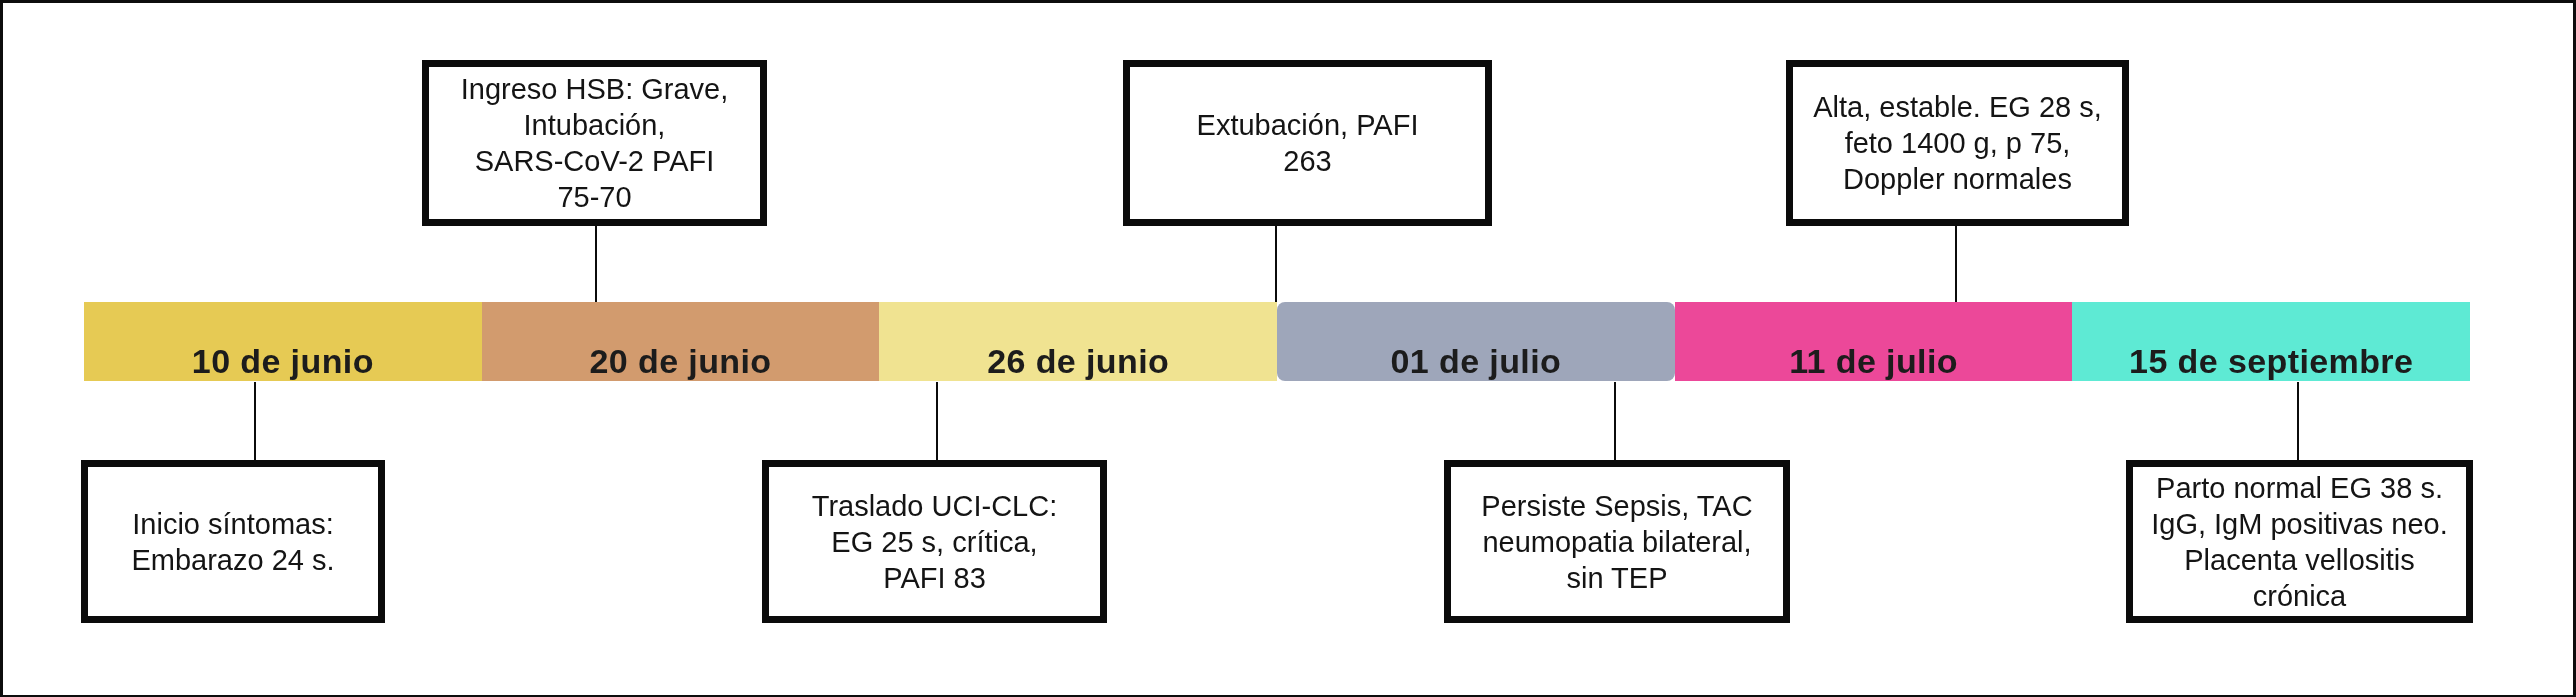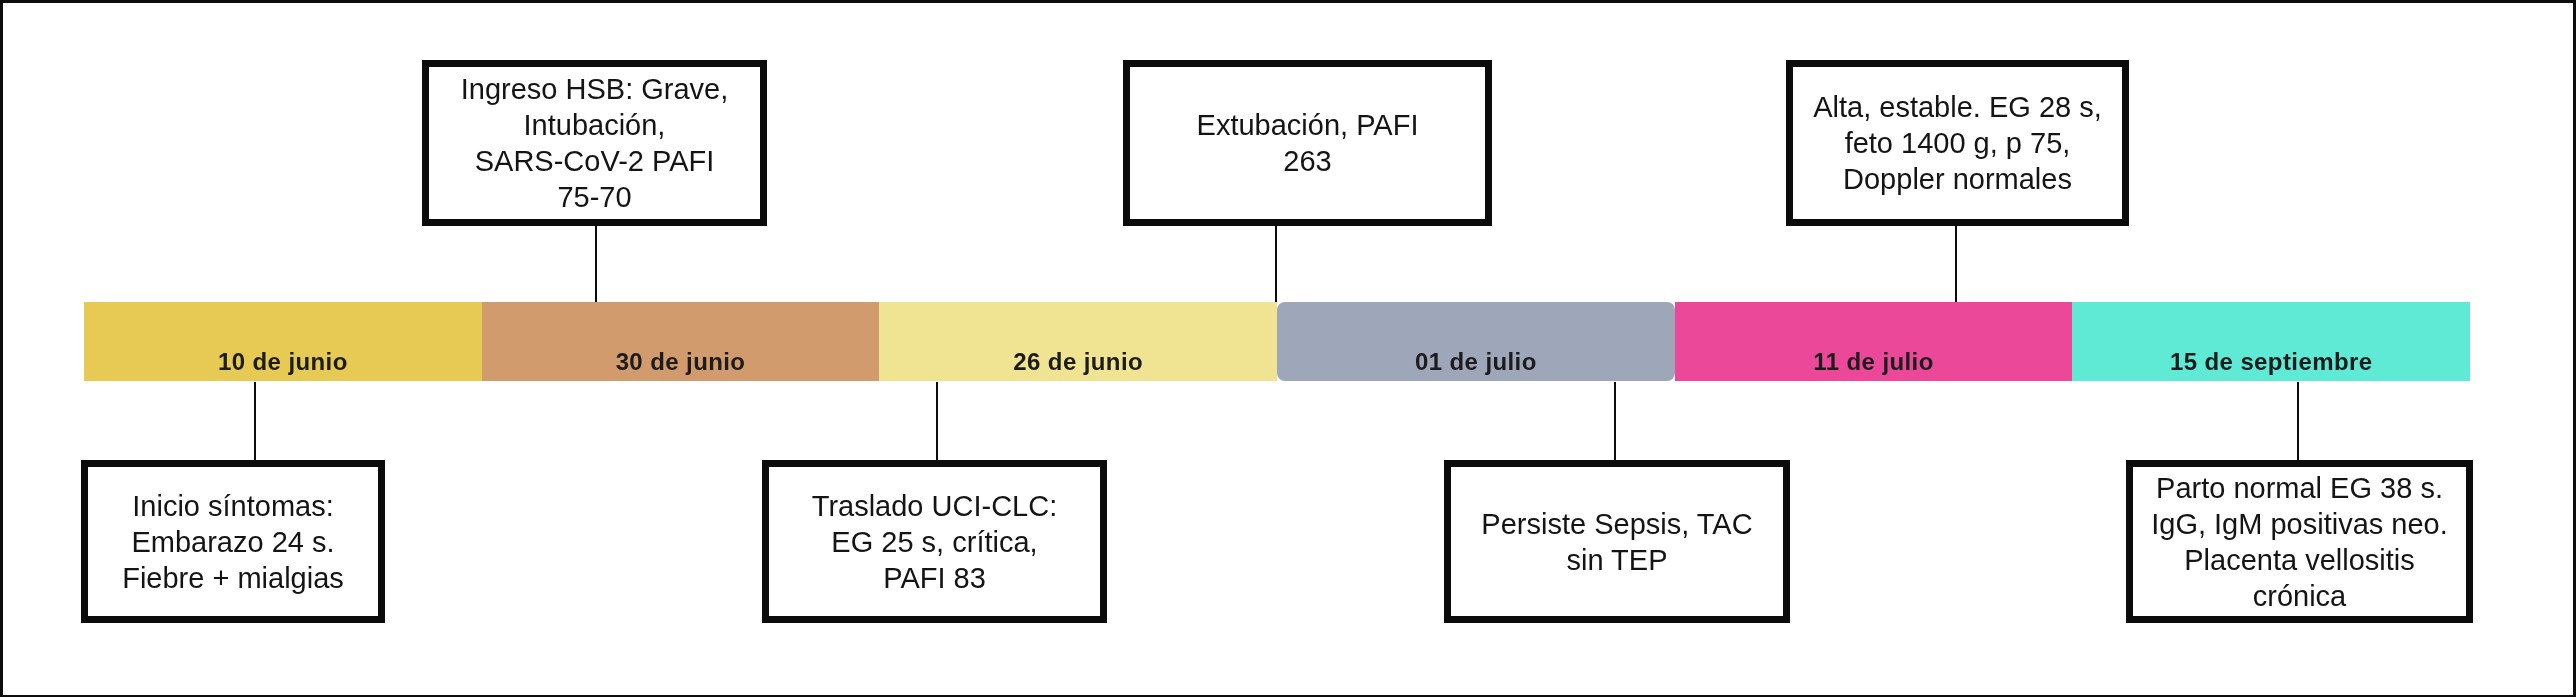--- a/index.html
+++ b/index.html
@@ -26,21 +26,21 @@
     height: 79px;
     display: flex;
   }
   .seg {
     flex: 1 1 0;
     display: flex;
     align-items: center;
     justify-content: center;
   }
   .seg-label {
-    font-size: 24px;
+    font-size: 34px;
     font-weight: 700;
     color: #1c1c1c;
     letter-spacing: 0.4px;
     white-space: nowrap;
     margin-top: 40px;
   }
   
   .event-box {
     position: absolute;
     box-sizing: border-box;
@@ -72,21 +72,21 @@
 </head>
 <body>
 
 <div class="canvas">
 
   <div class="bar">
     <div class="seg" style="background-color: rgb(230, 202, 84);">
       <span class="seg-label">10 de junio</span>
     </div>
     <div class="seg" style="background-color: rgb(210, 155, 110);">
-      <span class="seg-label">30 de junio</span>
+      <span class="seg-label">20 de junio</span>
     </div>
     <div class="seg" style="background-color: rgb(240, 227, 145);">
       <span class="seg-label">26 de junio</span>
     </div>
     <div class="seg" style="background-color: rgb(158, 166, 186); border-radius: 8px;">
       <span class="seg-label">01 de julio</span>
     </div>
     <div class="seg" style="background-color: #ec4899;">
       <span class="seg-label">11 de julio</span>
     </div>
@@ -118,31 +118,31 @@
 
   <div class="event-box top" style="left:1783px;width:343px">
     <div class="event-line">Alta, estable. EG 28 s,</div>
     <div class="event-line">feto 1400 g, p 75,</div>
     <div class="event-line">Doppler normales</div>
   </div>
 
   <div class="event-box bottom" style="left:78px;width:304px">
     <div class="event-line">Inicio síntomas:</div>
     <div class="event-line">Embarazo 24 s.</div>
-    <div class="event-line">Fiebre + mialgias</div>
   </div>
 
   <div class="event-box bottom" style="left:759px;width:345px">
     <div class="event-line">Traslado UCI-CLC:</div>
     <div class="event-line">EG 25 s, crítica,</div>
     <div class="event-line">PAFI 83</div>
   </div>
 
   <div class="event-box bottom" style="left:1441px;width:346px">
     <div class="event-line">Persiste Sepsis, TAC</div>
+    <div class="event-line">neumopatia bilateral,</div>
     <div class="event-line">sin TEP</div>
   </div>
 
   <div class="event-box bottom" style="left:2123px;width:347px">
     <div class="event-line">Parto normal EG 38 s.</div>
     <div class="event-line">IgG, IgM positivas neo.</div>
     <div class="event-line">Placenta vellositis</div>
     <div class="event-line">crónica</div>
   </div>
 

